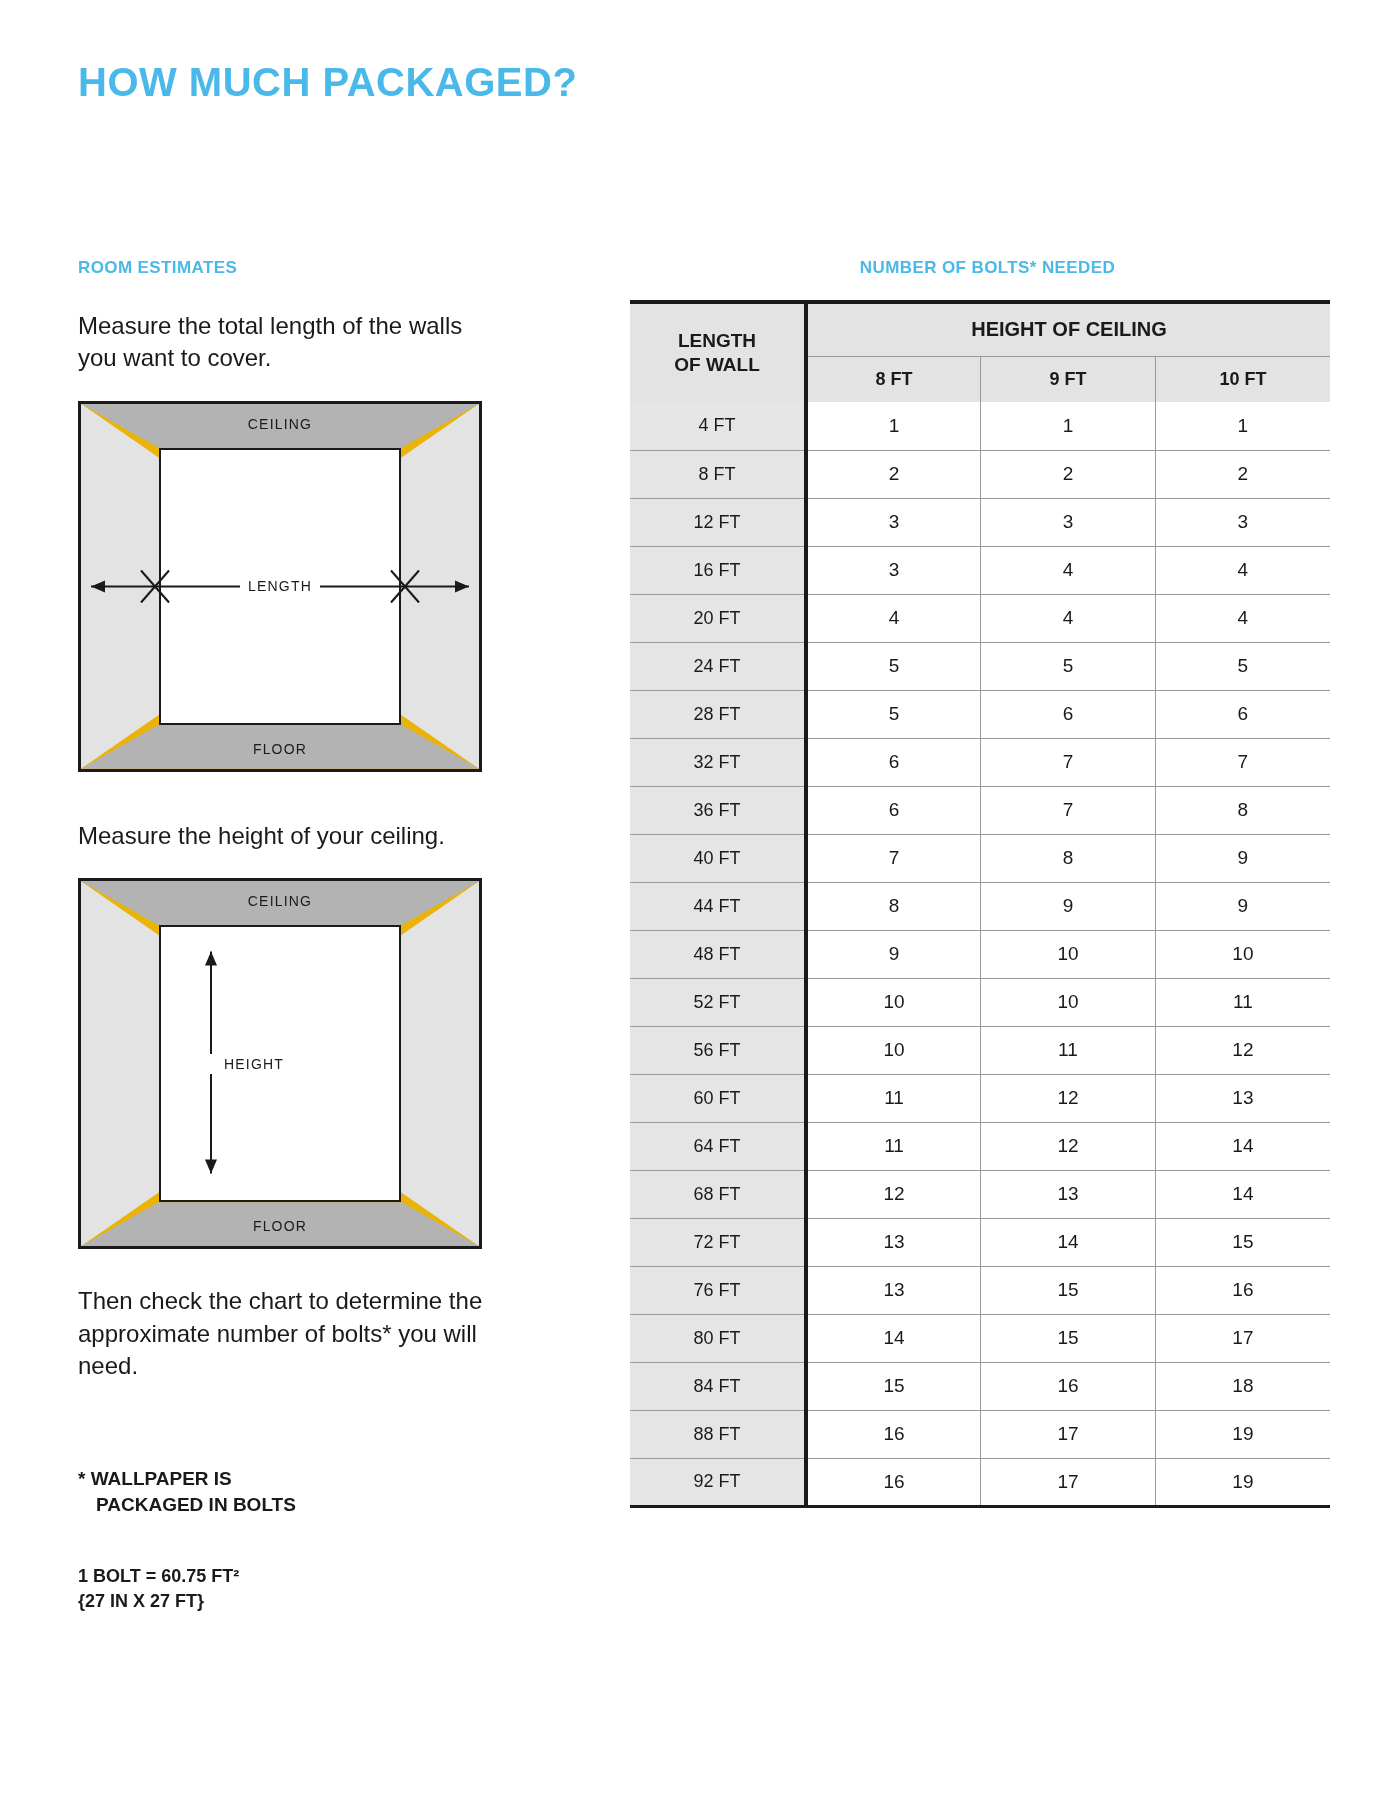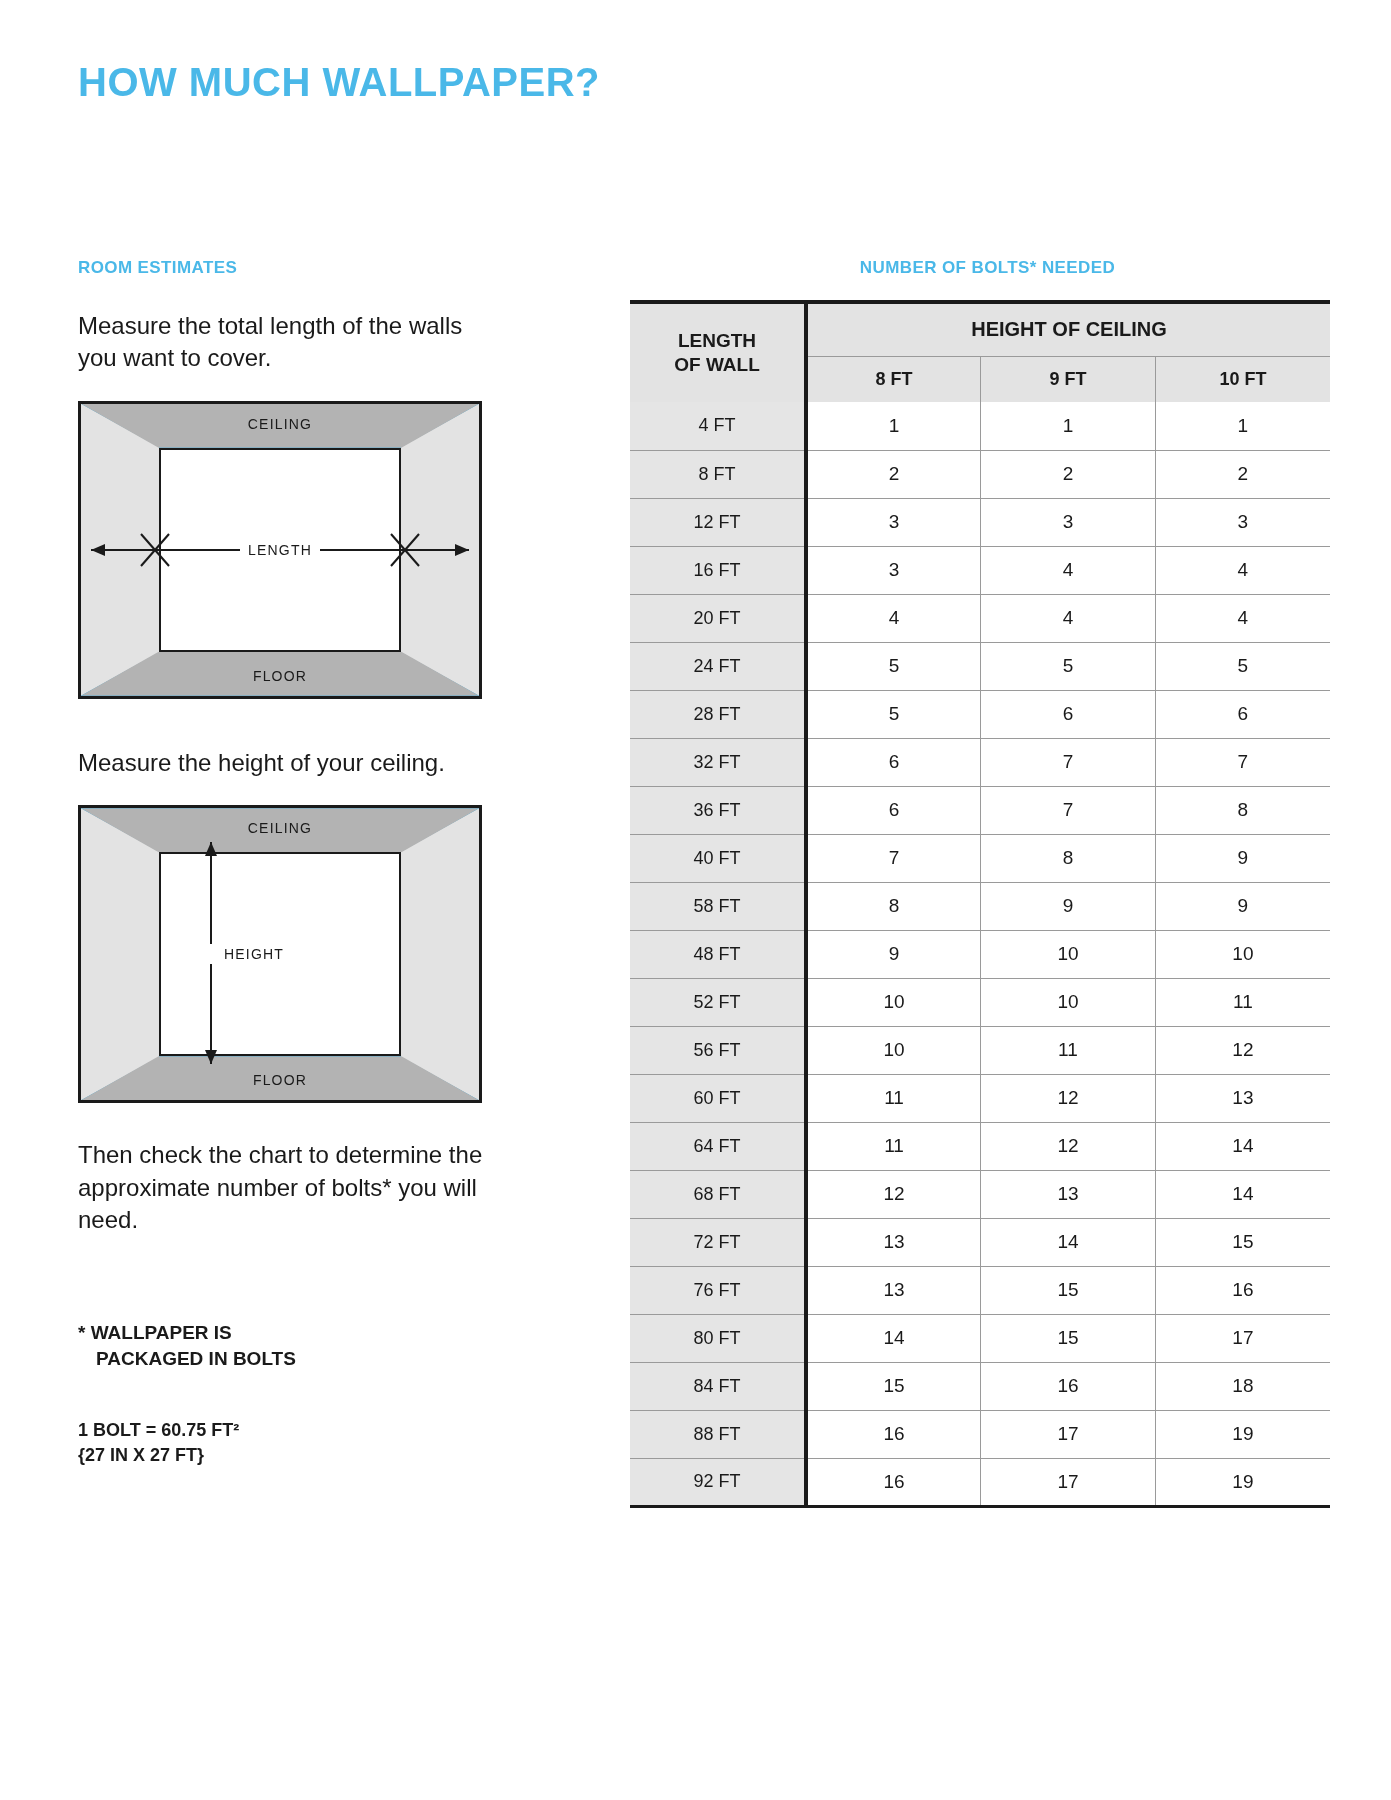--- a/index.html
+++ b/index.html
@@ -42,23 +42,23 @@
     font-size: 24px;
     line-height: 1.35;
     color: #1a1a1a;
     margin: 0;
   }
 
   
   .room {
     position: relative;
     width: 404px;
-    height: 298px;
+    height: 371px;
     border: 3px solid #1a1a1a;
-    background: #0ea5e9;
+    background: #eab308;
     margin: 26px 0 0 0;
   }
   .room .inner {
     position: absolute;
     left: 78px;
     top: 44px;
     right: 78px;
     bottom: 44px;
     border: 2px solid #1a1a1a;
     background: #ffffff;
@@ -184,21 +184,21 @@
   }
   .cell.first { border-left: none; }
   .top-rule { border-top: 4px solid #1a1a1a; }
   tr.last .rowhead, tr.last .cell { border-bottom: 3px solid #1a1a1a; }
 </style>
 </head>
 <body>
 
 <div class="page">
 
-  <div class="title">HOW MUCH WALLPAPER?</div>
+  <div class="title">HOW MUCH PACKAGED?</div>
 
   <div class="left-col">
     <div class="section-heading">ROOM ESTIMATES</div>
 
     <p class="para">Measure the total length of the walls you want to cover.</p>
 
     <div class="room">
       <div class="wall wall-left"></div>
       <div class="wall wall-right"></div>
       <div class="wall wall-top"></div>
@@ -317,21 +317,21 @@
             <td class="cell">7</td>
             <td class="cell">8</td>
           </tr>
           <tr>
             <th class="rowhead">40 FT</th>
             <td class="cell first">7</td>
             <td class="cell">8</td>
             <td class="cell">9</td>
           </tr>
           <tr>
-            <th class="rowhead">58 FT</th>
+            <th class="rowhead">44 FT</th>
             <td class="cell first">8</td>
             <td class="cell">9</td>
             <td class="cell">9</td>
           </tr>
           <tr>
             <th class="rowhead">48 FT</th>
             <td class="cell first">9</td>
             <td class="cell">10</td>
             <td class="cell">10</td>
           </tr>

